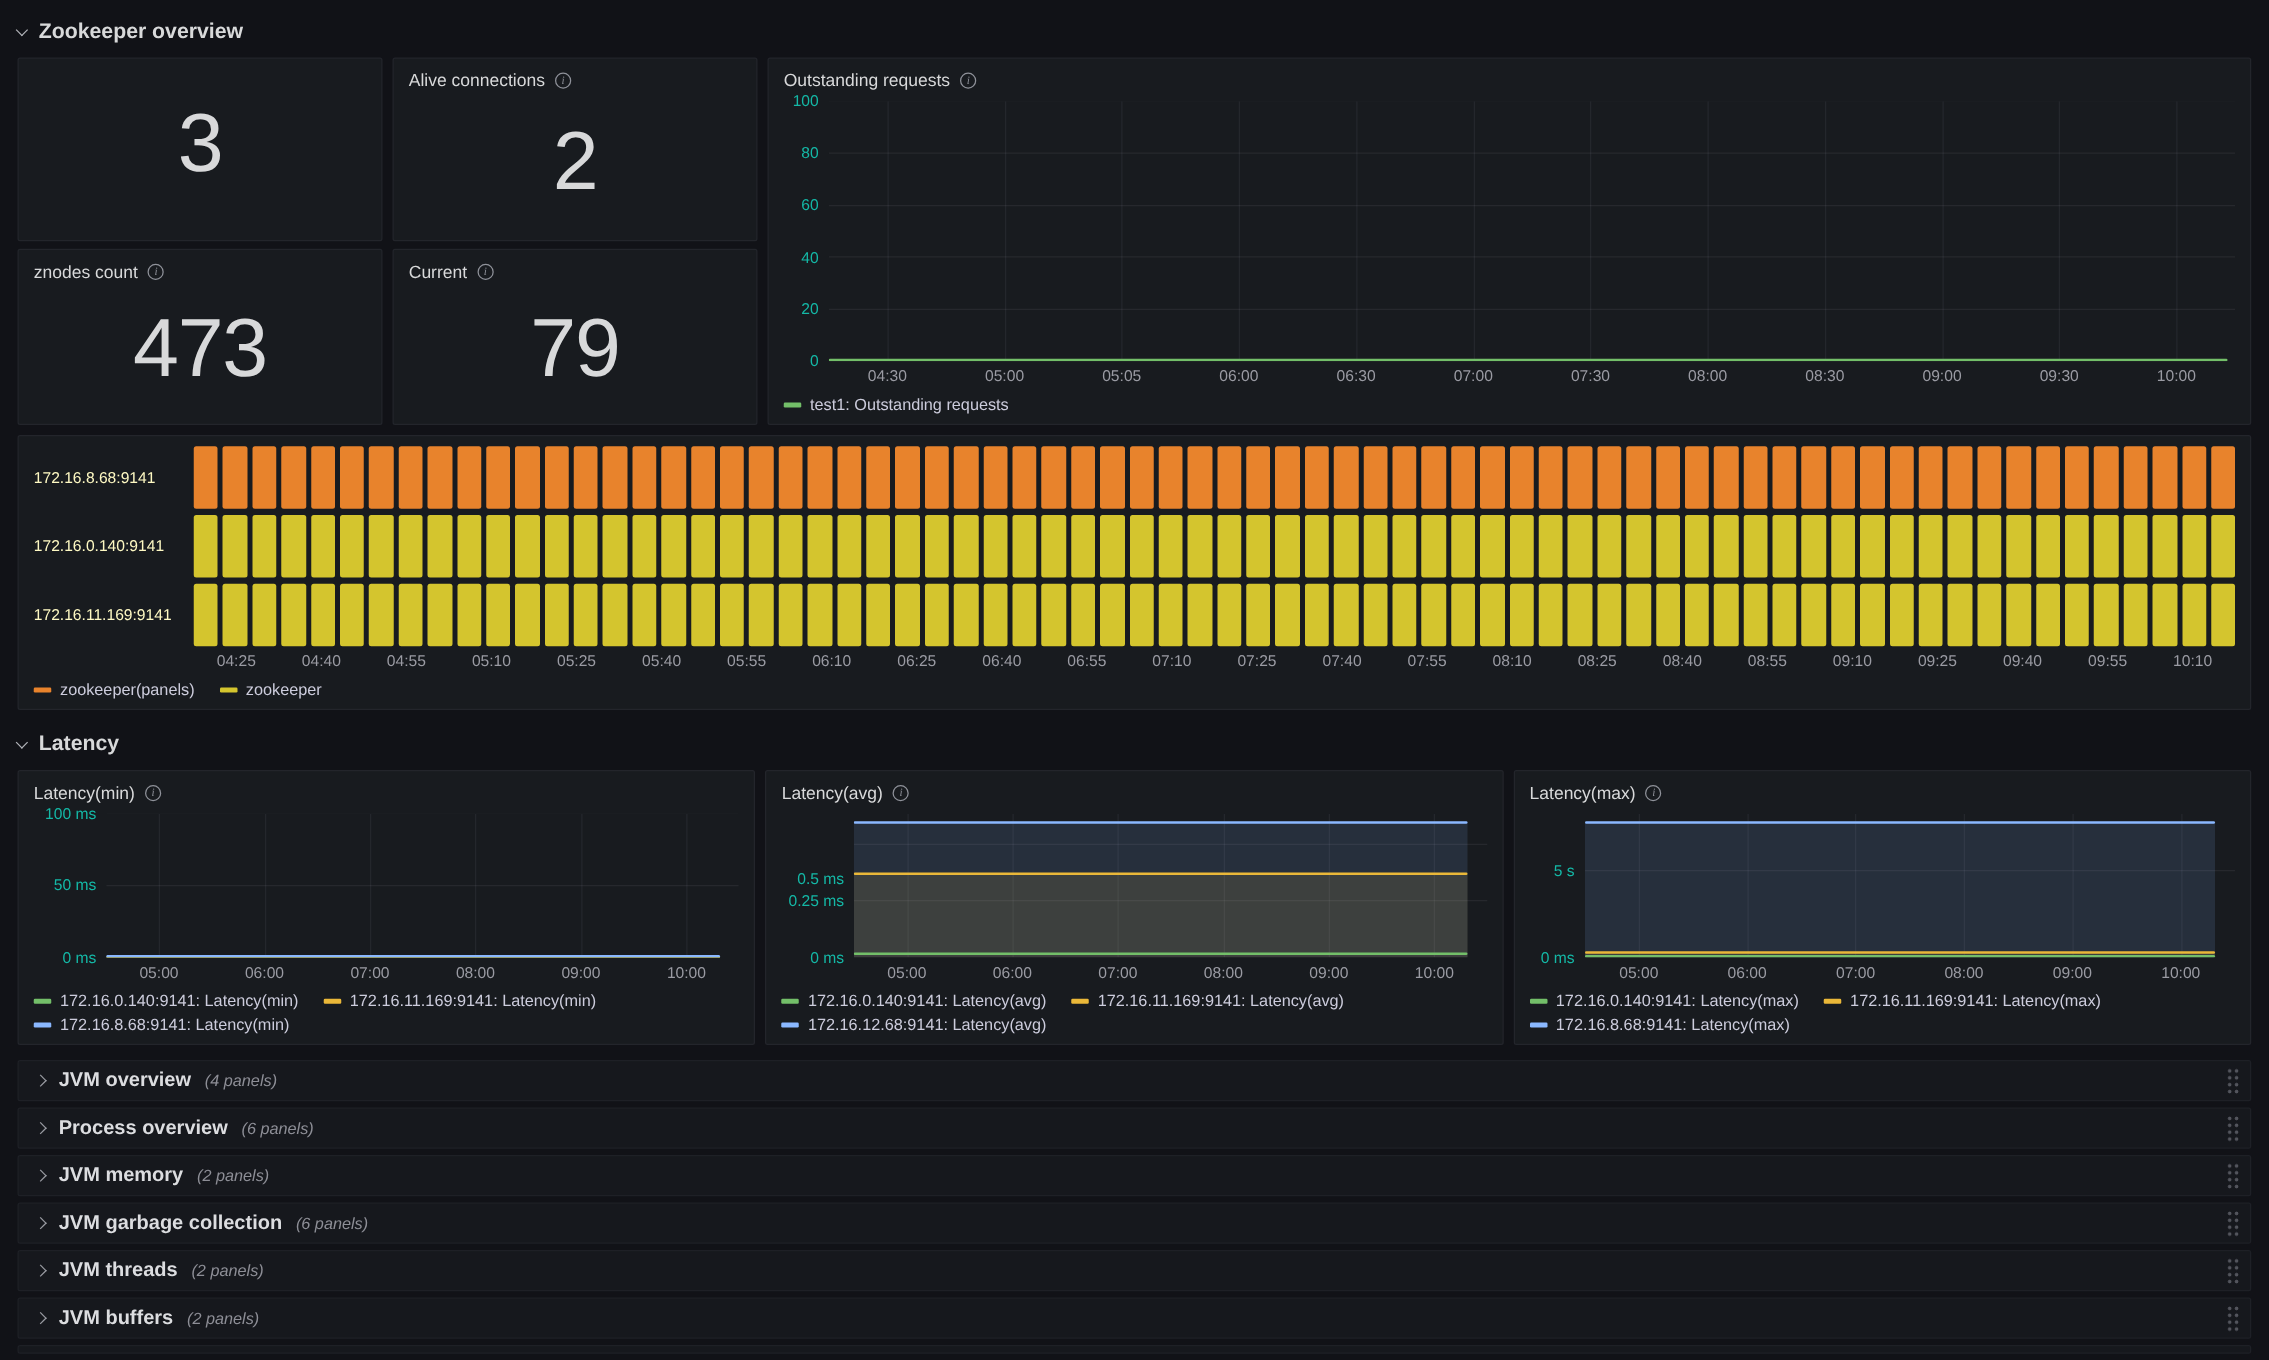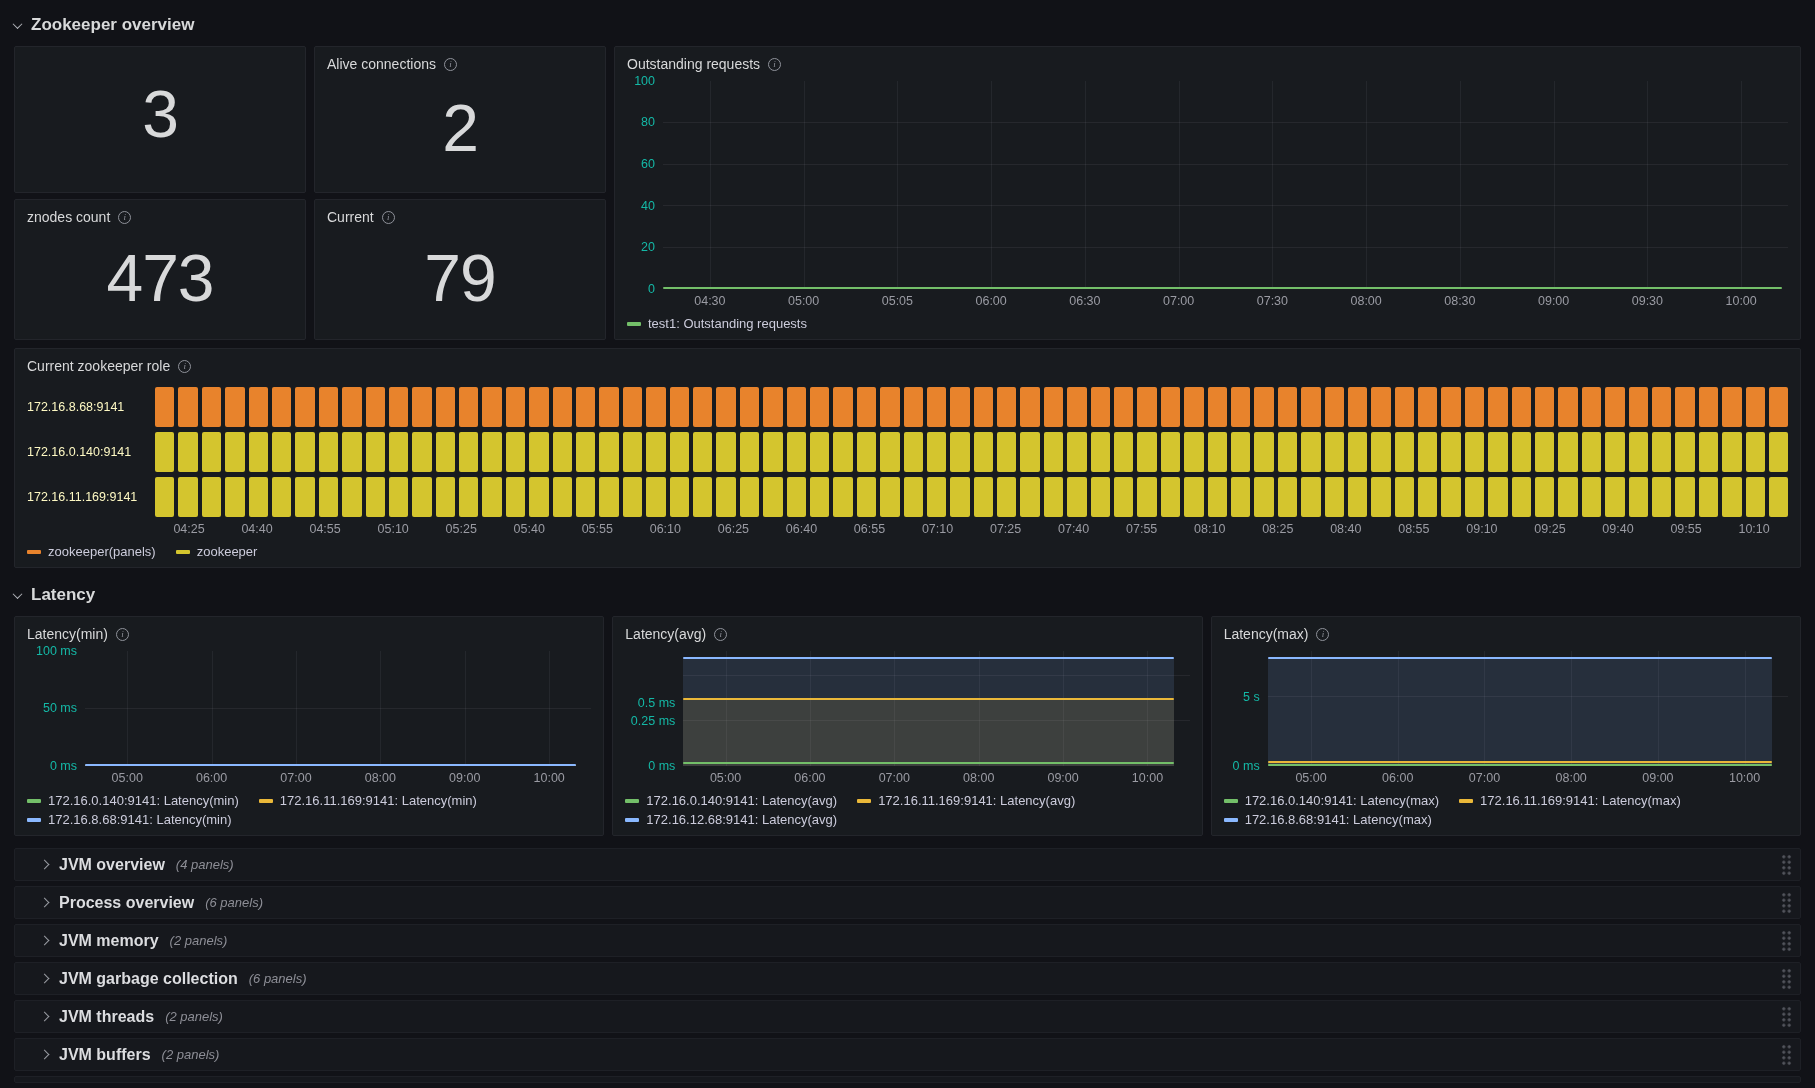--- a/index.html
+++ b/index.html
@@ -49,21 +49,21 @@
   
   .tl-rows{flex:1;display:flex;flex-direction:column;gap:5px;min-height:0;margin-top:4px}
   .tl-row{flex:1;display:flex;align-items:stretch}
   .tl-label{flex:0 0 128px;display:flex;align-items:center;font-size:12.5px;color:#fef9c3}
   .tl-bars{flex:1;display:flex;gap:4px;min-width:0}
   .tl-bar{flex:1;border-radius:2px}
   .tl-xaxis{margin-left:128px}
 
   
   .collapsed-rows{margin-top:12px}
-  .crow{position:relative;display:flex;align-items:center;gap:11px;height:33px;background:#16181d;border:1px solid #1e2026;border-radius:2px;margin-bottom:5px;padding:0 26px;cursor:pointer}
+  .crow{position:relative;display:flex;align-items:center;gap:11px;height:33px;background:#16181d;border:1px solid #1e2026;border-radius:2px;margin-bottom:5px;padding:0 14px;cursor:pointer}
   .crow .chev{border-color:#9a9ca3}
   .crow-title{font-size:16px;font-weight:700;color:#dcdde0}
   .crow-count{font-size:13px;font-style:italic;color:#8d8e96}
   .drag-dots{position:absolute;right:8px;top:50%;transform:translateY(-50%);width:11px;height:22px;background-image:radial-gradient(circle,#53555d 1.3px,transparent 1.7px);background-size:5.5px 5.5px}
   .crow-partial{height:7px;background:#16181d;border:1px solid #1e2026;border-radius:2px}
 </style>
 </head>
 <body>
 
 <div class="dash">
@@ -159,24 +159,20 @@
       <div class="panel-header">
         <span class="panel-title">Current</span>
         <span class="info-icon"></span>
       </div>
       <div class="stat-value">79</div>
     </div>
 
   </div>
 
   <div class="panel role-panel">
-    <div class="panel-header">
-      <span class="panel-title">Current zookeeper role</span>
-      <span class="info-icon"></span>
-    </div>
     <div class="chart">
         <div class="tl-rows">
           <div class="tl-row">
             <div class="tl-label">172.16.8.68:9141</div>
             <div class="tl-bars">
               <div class="tl-bar" style="background: rgb(232, 131, 44);"></div>
               <div class="tl-bar" style="background: rgb(232, 131, 44);"></div>
               <div class="tl-bar" style="background: rgb(232, 131, 44);"></div>
               <div class="tl-bar" style="background: rgb(232, 131, 44);"></div>
               <div class="tl-bar" style="background: rgb(232, 131, 44);"></div>

